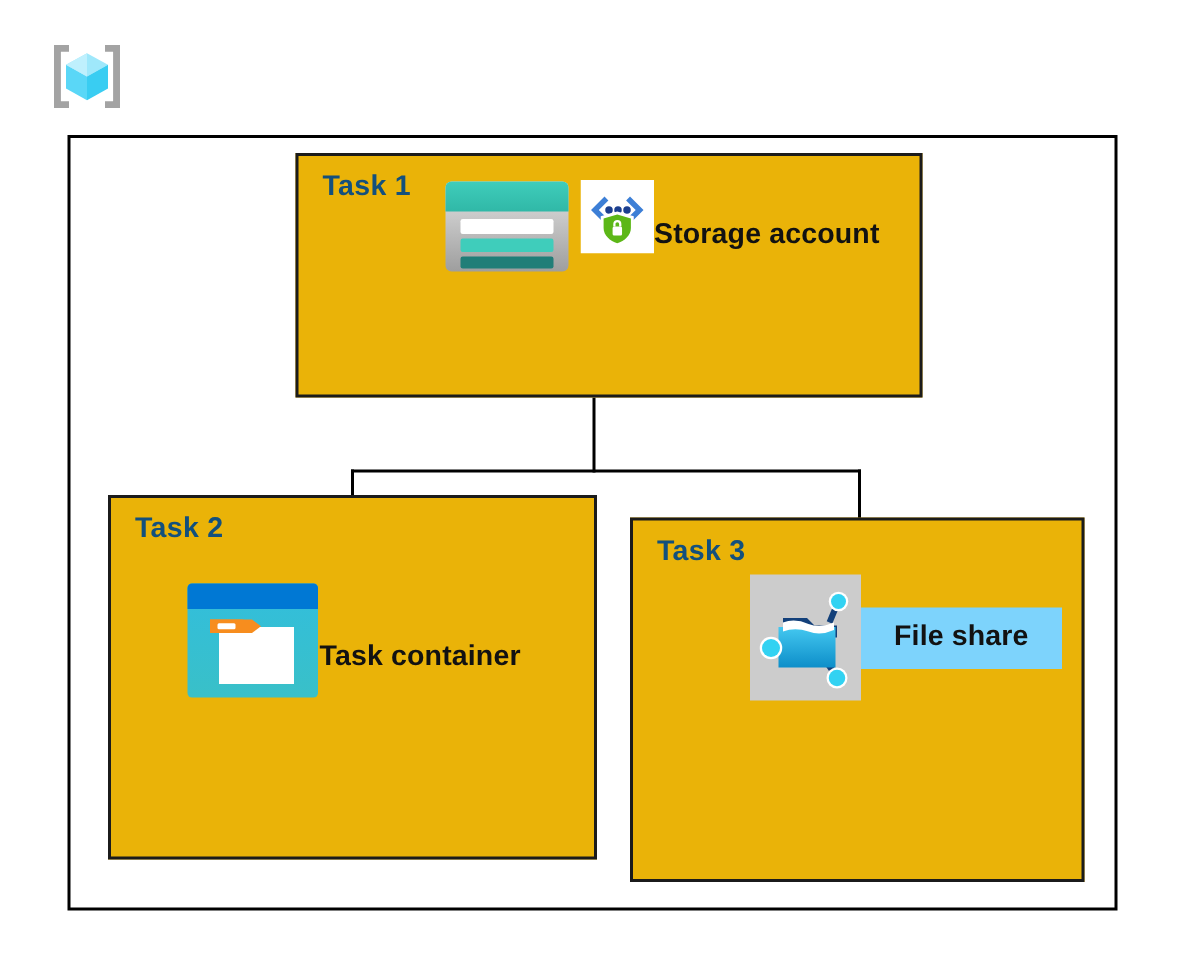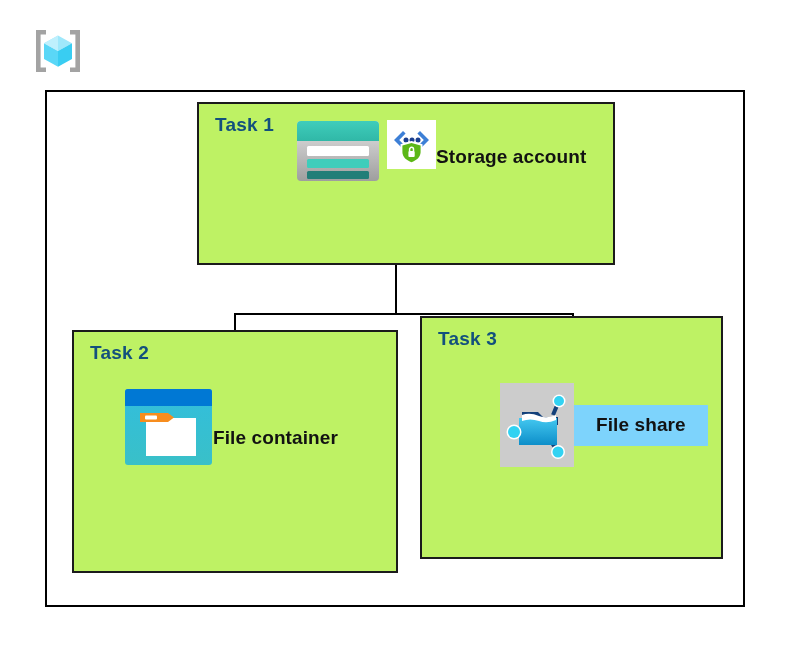--- a/index.html
+++ b/index.html
@@ -51,26 +51,26 @@
     height: 517px;
     border: 2px solid #000000;
     box-sizing: border-box;
     background: #ffffff;
   }
 
   
   .task-box {
     position: absolute;
     border: 2px solid #1b1b1b;
-    background: #bef264;
+    background: #eab308;
     box-sizing: border-box;
   }
   .task-1 { left: 197px; top: 102px; width: 418px; height: 163px; }
   .task-2 { left: 72px;  top: 330px; width: 326px; height: 243px; }
-  .task-3 { left: 420px; top: 316px; width: 303px; height: 243px; }
+  .task-3 { left: 420px; top: 345px; width: 303px; height: 243px; }
 
   .task-label {
     position: absolute;
     left: 16px;
     top: 10px;
     font-size: 19px;
     font-weight: bold;
     color: #13507d;
     letter-spacing: 0.2px;
   }
@@ -231,21 +231,21 @@
         <path d="M4 1 H85 a3 3 0 0 1 3 3 V18 H1 V4 a3 3 0 0 1 3 -3 Z" fill="#0078d4"></path>
 
         <rect x="22" y="30" width="50" height="38" fill="#ffffff"></rect>
 
         <path d="M16 25 H38 L44 30.5 H16 Z" fill="#f78d1e"></path>
         <rect x="16" y="25" width="28" height="9" fill="#f78d1e"></rect>
         <path d="M44 25 L50 29.5 L44 34 Z" fill="#f78d1e"></path>
         <rect x="21" y="27.5" width="12" height="4" rx="1" fill="#ffffff"></rect>
       </svg>
     </span>
-    <span class="node-caption">File container</span>
+    <span class="node-caption">Task container</span>
   </div>
 
   <div class="task-box task-3">
     <span class="task-label">Task 3</span>
   </div>
 
   <div class="node node-fileshare">
     <div class="fs-icon-plate">
       <span>
         <svg width="74" height="74" viewBox="0 0 74 74" xmlns="http://www.w3.org/2000/svg">

